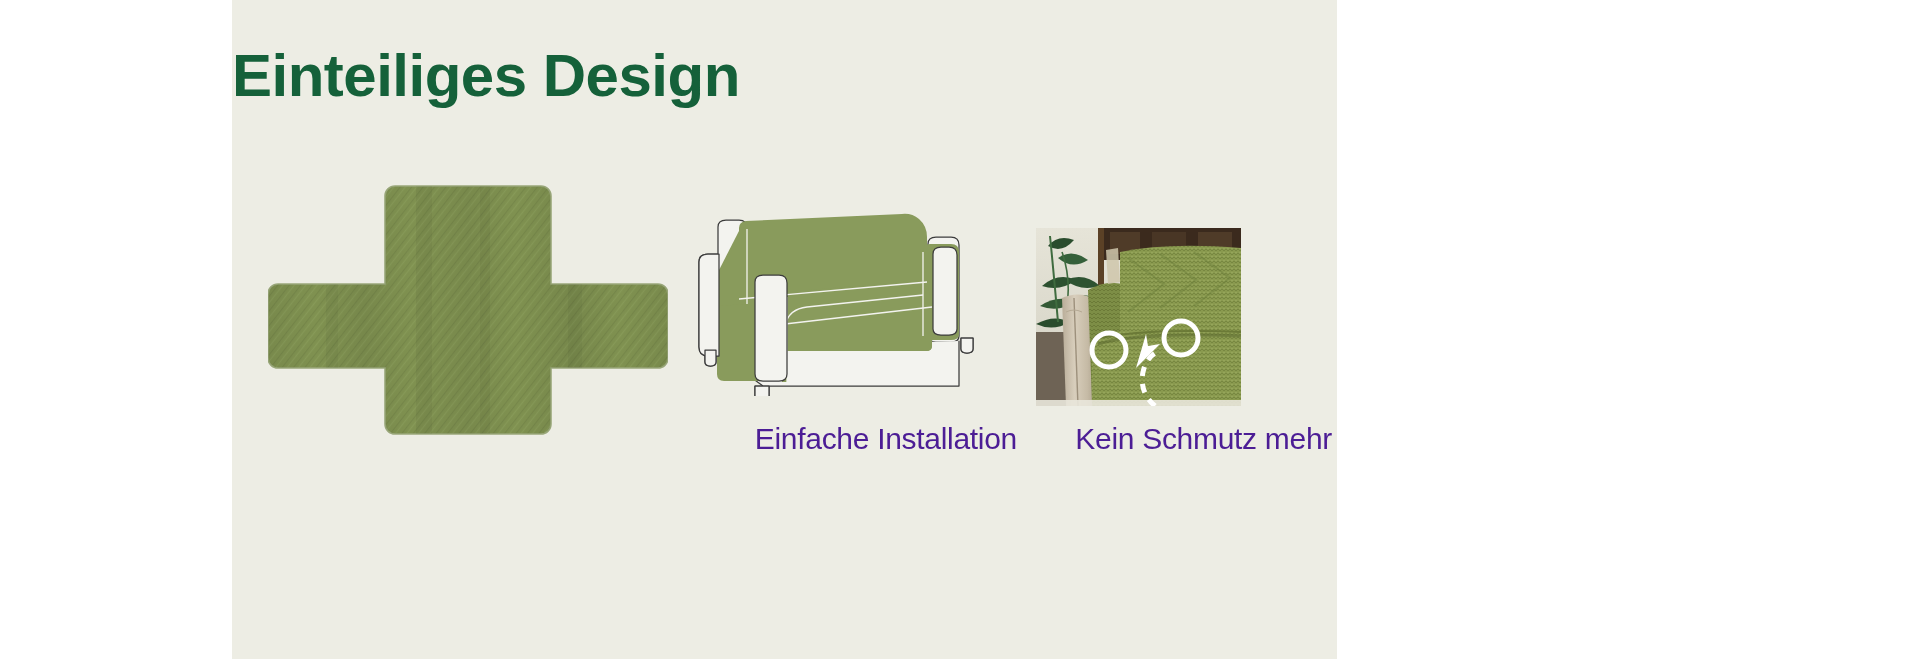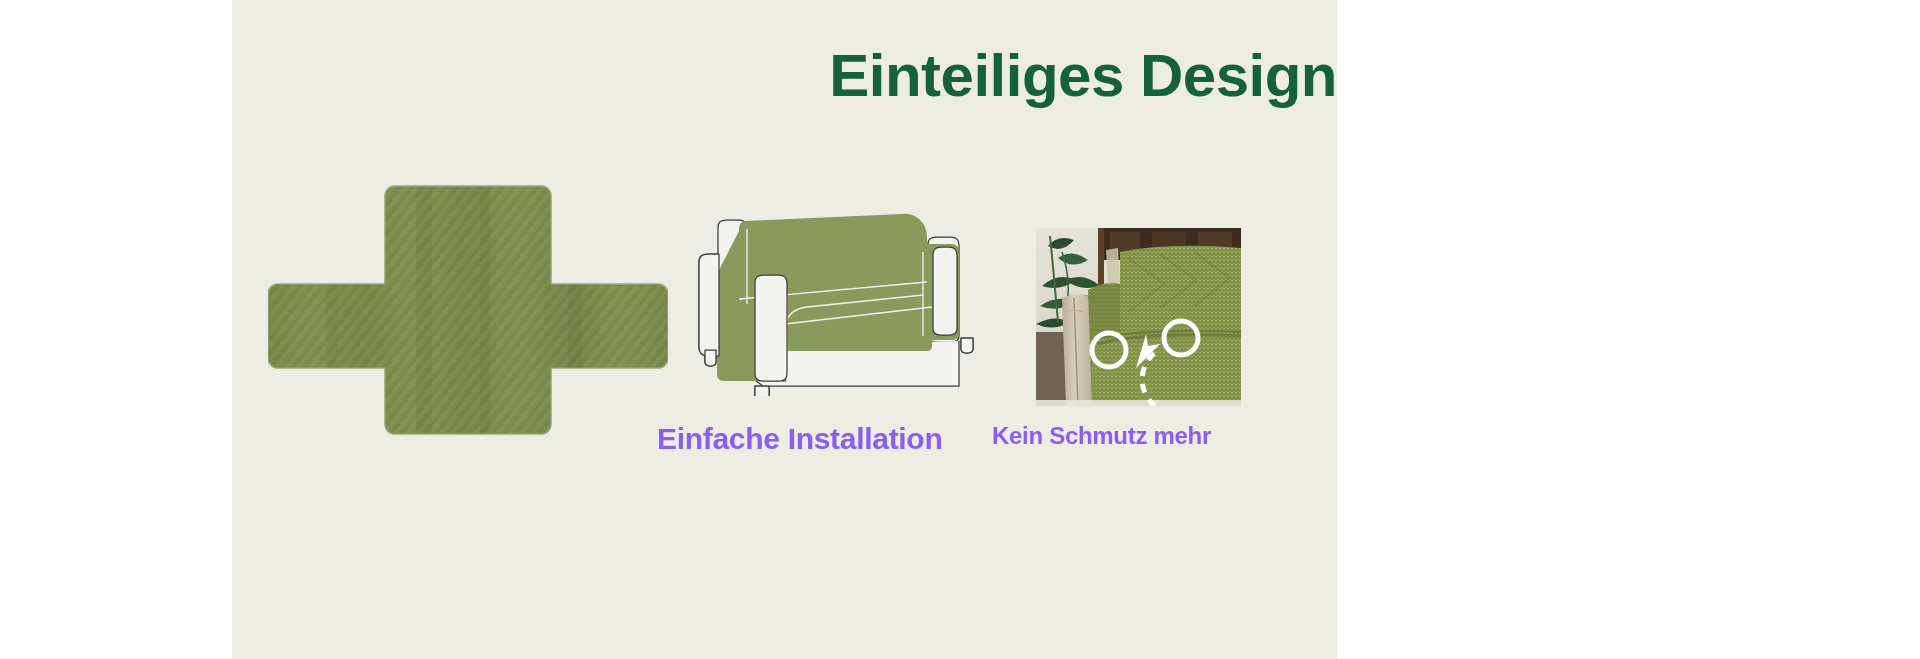--- a/index.html
+++ b/index.html
@@ -31,21 +31,21 @@
     height: 659px;
     background: #edede4;
   }
 
   
   .headline {
     position: absolute;
     left: 0;
     top: 44px;
     width: 1105px;
-    text-align: right;
+    text-align: left;
     font-size: 60px;
     line-height: 1.05;
     font-weight: 700;
     letter-spacing: -0.5px;
     color: #15613a;
     white-space: nowrap;
   }
 
   
   .flat-cover {
@@ -62,37 +62,37 @@
     position: absolute;
     left: 455px;
     top: 196px;
     width: 300px;
     height: 200px;
   }
   .sofa-art svg { display: block; width: 300px; height: 200px; }
 
   .caption {
     position: absolute;
-    font-weight: 700;
-    color: #8b5cf6;
-    text-align: left;
+    font-weight: 400;
+    color: #4c1d95;
+    text-align: right;
     line-height: 1.16;
     letter-spacing: -0.3px;
   }
   .caption-install {
     left: 425px;
     top: 422px;
     width: 360px;
     font-size: 30px;
   }
   .caption-dirt {
     left: 760px;
     top: 422px;
     width: 340px;
-    font-size: 24px;
+    font-size: 30px;
   }
 
   
   .photo {
     position: absolute;
     left: 804px;
     top: 228px;
     width: 205px;
     height: 178px;
     overflow: hidden;

